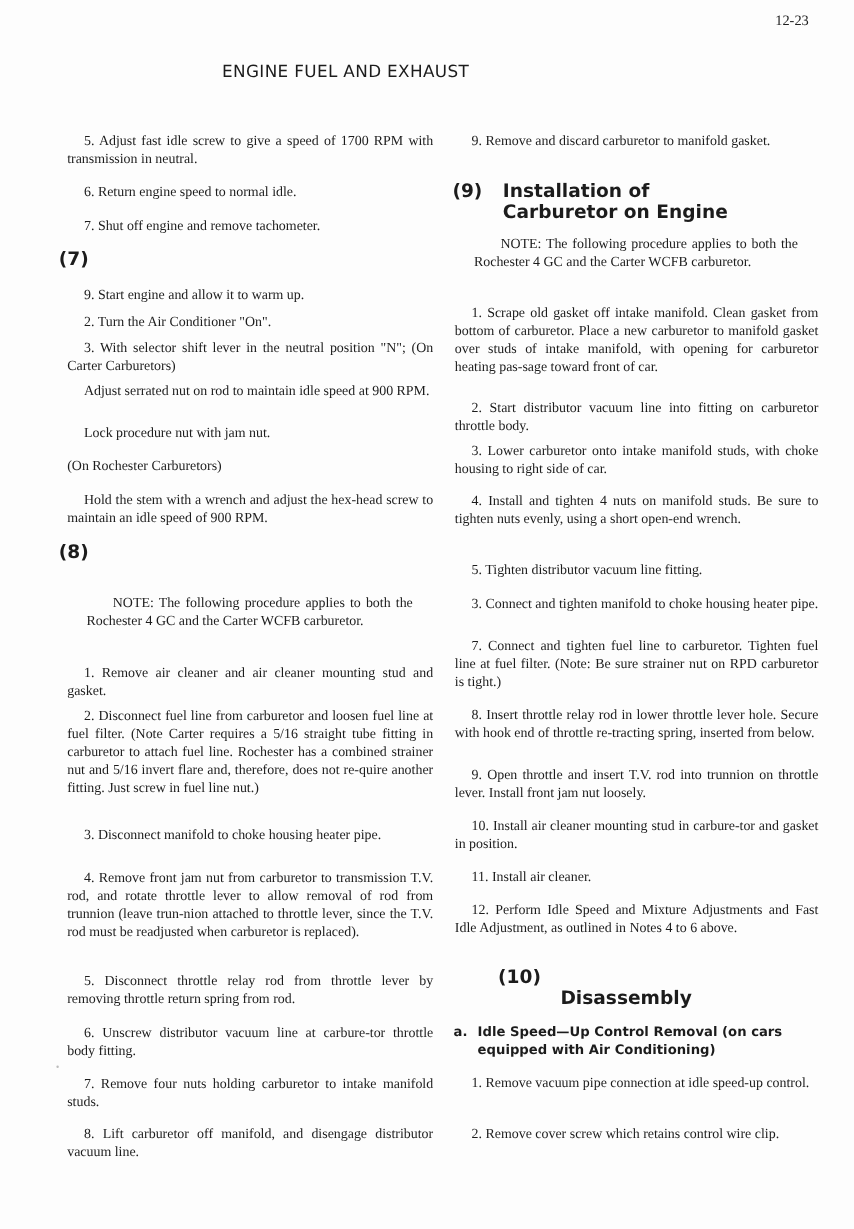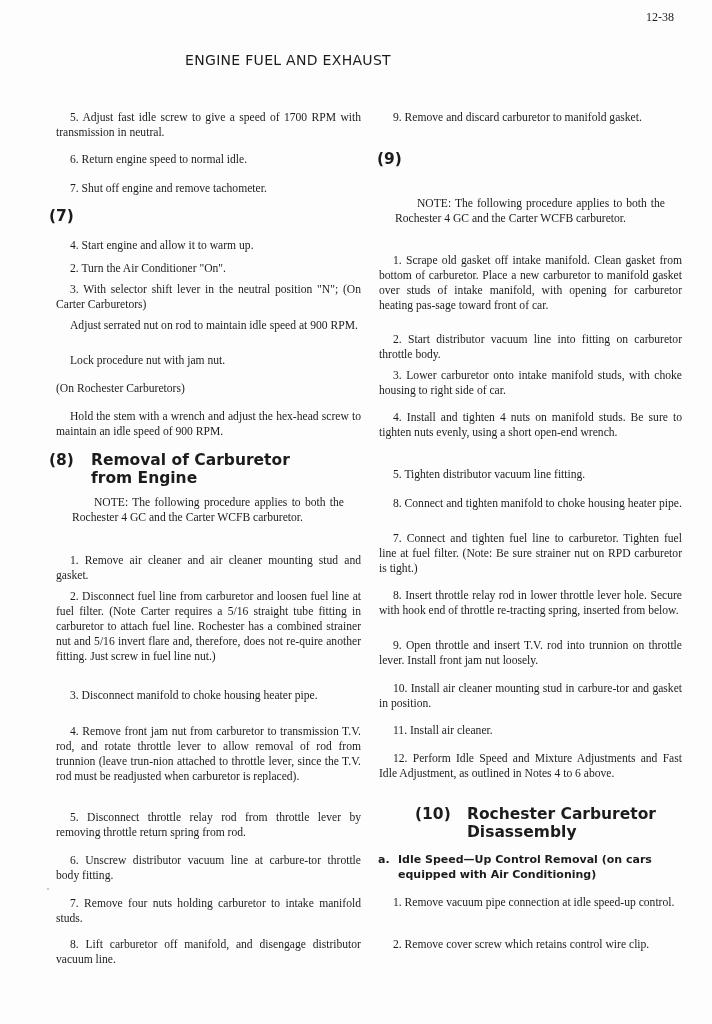--- a/index.html
+++ b/index.html
@@ -20,21 +20,21 @@
   .heading.wide .num { width: 52px; margin-left: 38px; }
   .heading .ttl { flex: 1; }
   .subhead { display: flex; font-weight: bold; font-size: 11px; line-height: 15px; }
   .subhead .num { width: 20px; flex: none; }
   .subhead .ttl { flex: 1; }
   .speck { position: absolute; left: 47px; top: 888px; width: 2px; height: 2px; background: #bbb; border-radius: 1px; }
 </style>
 </head>
 <body>
 
-<div id="page-number" class="serif">12-38</div>
+<div id="page-number" class="serif">12-23</div>
 <div id="running-head" class="sans">ENGINE FUEL AND EXHAUST</div>
 <div class="speck"></div>
 
 <div id="col-left" class="col serif">
   <div class="blk" style="top:110px">
       <p class="para">5. Adjust fast idle screw to give a speed of 1700 RPM with transmission in neutral.</p>
     </div>
   <div class="blk" style="top:152px">
       <p class="para">6. Return engine speed to normal idle.</p>
     </div>
@@ -42,21 +42,21 @@
       <p class="para">7. Shut off engine and remove tachometer.</p>
     </div>
 
   <div class="blk sans" style="top:207px;left:-7px;width:312px">
     <div class="heading">
       <span class="num">(7)</span>
     </div>
   </div>
 
   <div class="blk" style="top:238px">
-      <p class="para">4. Start engine and allow it to warm up.</p>
+      <p class="para">9. Start engine and allow it to warm up.</p>
     </div>
   <div class="blk" style="top:261px">
       <p class="para">2. Turn the Air Conditioner "On".</p>
     </div>
   <div class="blk" style="top:282px">
       <p class="para">3. With selector shift lever in the neutral position "N"; (On Carter Carburetors)</p>
     </div>
   <div class="blk" style="top:318px">
       <p class="para">Adjust serrated nut on rod to maintain idle speed at 900 RPM.</p>
     </div>
@@ -66,24 +66,20 @@
   <div class="blk" style="top:381px">
       <p class="para noind">(On Rochester Carburetors)</p>
     </div>
   <div class="blk" style="top:409px">
       <p class="para">Hold the stem with a wrench and adjust the hex-head screw to maintain an idle speed of 900 RPM.</p>
     </div>
 
   <div class="blk sans" style="top:451px;left:-7px;width:312px">
     <div class="heading">
       <span class="num">(8)</span>
-      <span class="ttl">
-        <span>Removal of Carburetor</span><br>
-        <span>from Engine</span>
-      </span>
     </div>
   </div>
 
   <div class="blk" style="top:495px">
       <p class="note">NOTE: The following procedure applies to both the Rochester 4 GC and the Carter WCFB carburetor.</p>
     </div>
   <div class="blk" style="top:553px">
       <p class="para">1. Remove air cleaner and air cleaner mounting stud and gasket.</p>
     </div>
   <div class="blk" style="top:589px">
@@ -110,20 +106,24 @@
 </div>
 
 <div id="col-right" class="col serif">
   <div class="blk" style="top:110px">
       <p class="para">9. Remove and discard carburetor to manifold gasket.</p>
     </div>
 
   <div class="blk sans" style="top:150px;left:-2px;width:305px">
     <div class="heading">
       <span class="num">(9)</span>
+      <span class="ttl">
+        <span>Installation of</span><br>
+        <span>Carburetor on Engine</span>
+      </span>
     </div>
   </div>
 
   <div class="blk" style="top:196px">
       <p class="note">NOTE: The following procedure applies to both the Rochester 4 GC and the Carter WCFB carburetor.</p>
     </div>
   <div class="blk" style="top:253px">
       <p class="para">1. Scrape old gasket off intake manifold. Clean gasket from bottom of carburetor. Place a new carburetor to manifold gasket over studs of intake manifold, with opening for carburetor heating pas-sage toward front of car.</p>
     </div>
   <div class="blk" style="top:332px">
@@ -132,21 +132,21 @@
   <div class="blk" style="top:368px">
       <p class="para">3. Lower carburetor onto intake manifold studs, with choke housing to right side of car.</p>
     </div>
   <div class="blk" style="top:410px">
       <p class="para">4. Install and tighten 4 nuts on manifold studs. Be sure to tighten nuts evenly, using a short open-end wrench.</p>
     </div>
   <div class="blk" style="top:467px">
       <p class="para">5. Tighten distributor vacuum line fitting.</p>
     </div>
   <div class="blk" style="top:496px">
-      <p class="para">8. Connect and tighten manifold to choke housing heater pipe.</p>
+      <p class="para">3. Connect and tighten manifold to choke housing heater pipe.</p>
     </div>
   <div class="blk" style="top:531px">
       <p class="para">7. Connect and tighten fuel line to carburetor. Tighten fuel line at fuel filter. (Note: Be sure strainer nut on RPD carburetor is tight.)</p>
     </div>
   <div class="blk" style="top:588px">
       <p class="para">8. Insert throttle relay rod in lower throttle lever hole. Secure with hook end of throttle re-tracting spring, inserted from below.</p>
     </div>
   <div class="blk" style="top:638px">
       <p class="para">9. Open throttle and insert T.V. rod into trunnion on throttle lever. Install front jam nut loosely.</p>
     </div>
@@ -157,21 +157,21 @@
       <p class="para">11. Install air cleaner.</p>
     </div>
   <div class="blk" style="top:751px">
       <p class="para">12. Perform Idle Speed and Mixture Adjustments and Fast Idle Adjustment, as outlined in Notes 4 to 6 above.</p>
     </div>
 
   <div class="blk sans" style="top:805px;left:-2px;width:305px">
     <div class="heading wide">
       <span class="num">(10)</span>
       <span class="ttl">
-        <span>Rochester Carburetor</span><br>
+        <br>
         <span>Disassembly</span>
       </span>
     </div>
   </div>
 
   <div class="blk sans" style="top:852px;left:-1px;width:280px">
     <div class="subhead">
       <span class="num">a.</span>
       <span class="ttl">Idle Speed—Up Control Removal (on cars equipped with Air Conditioning)</span>
     </div>

